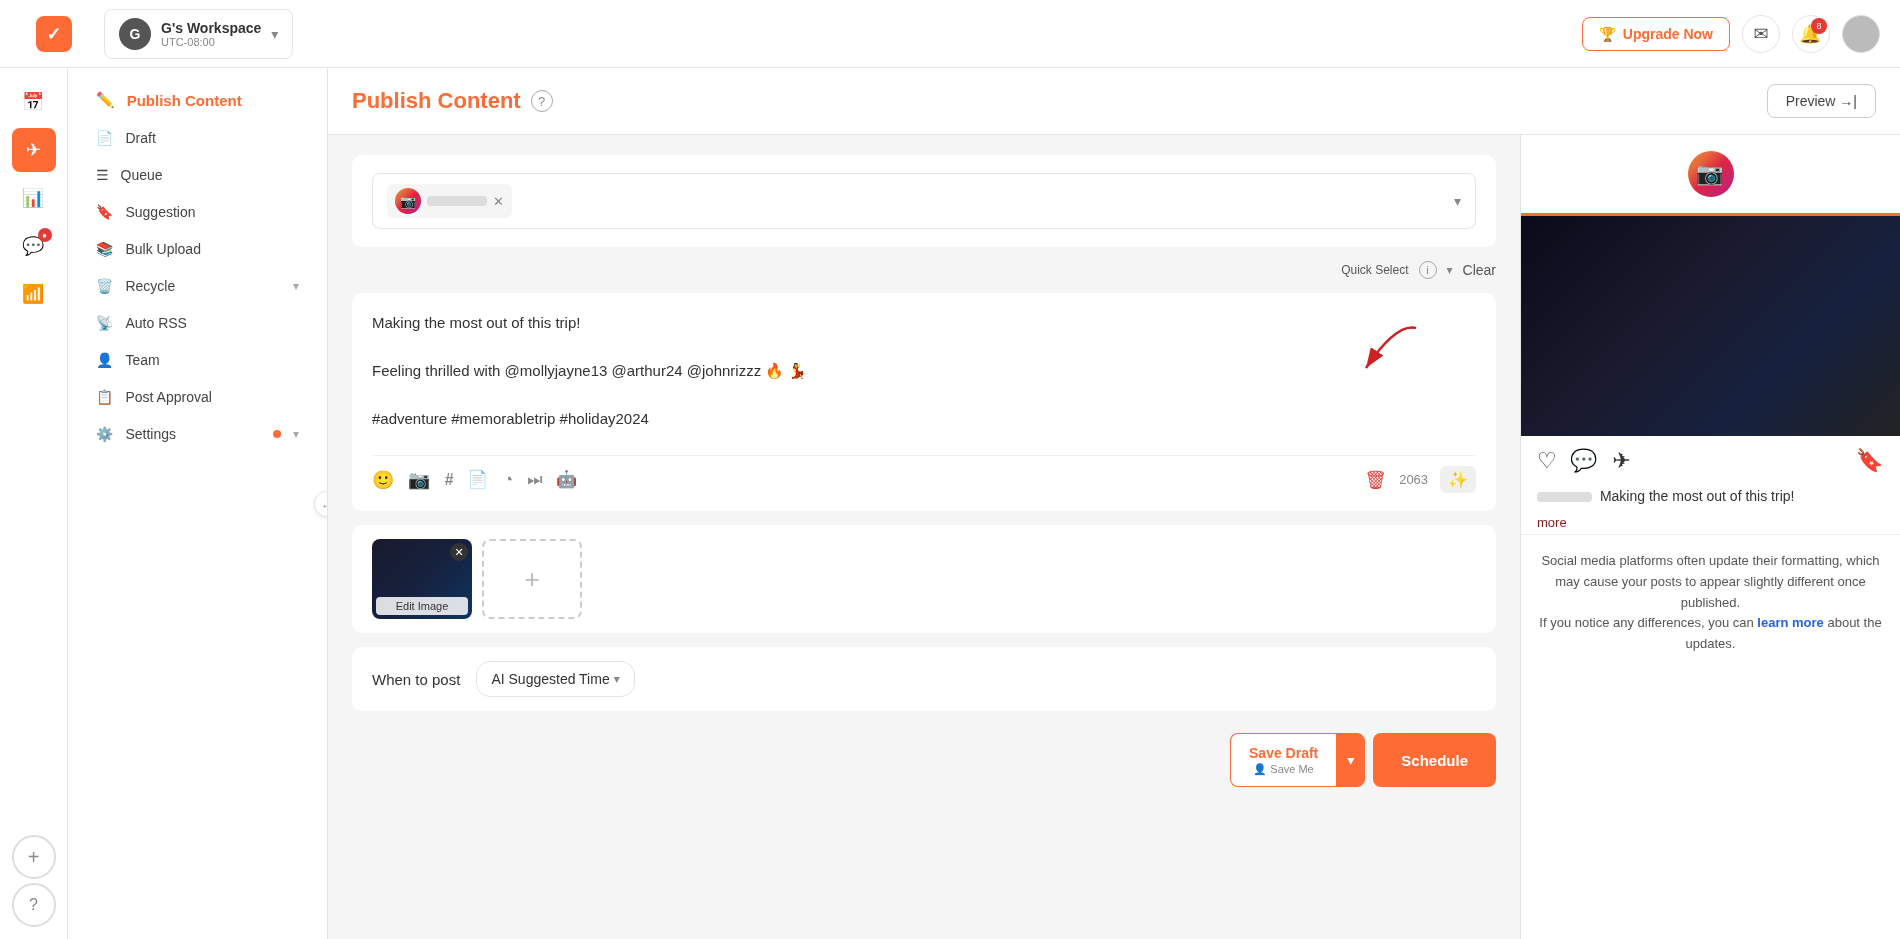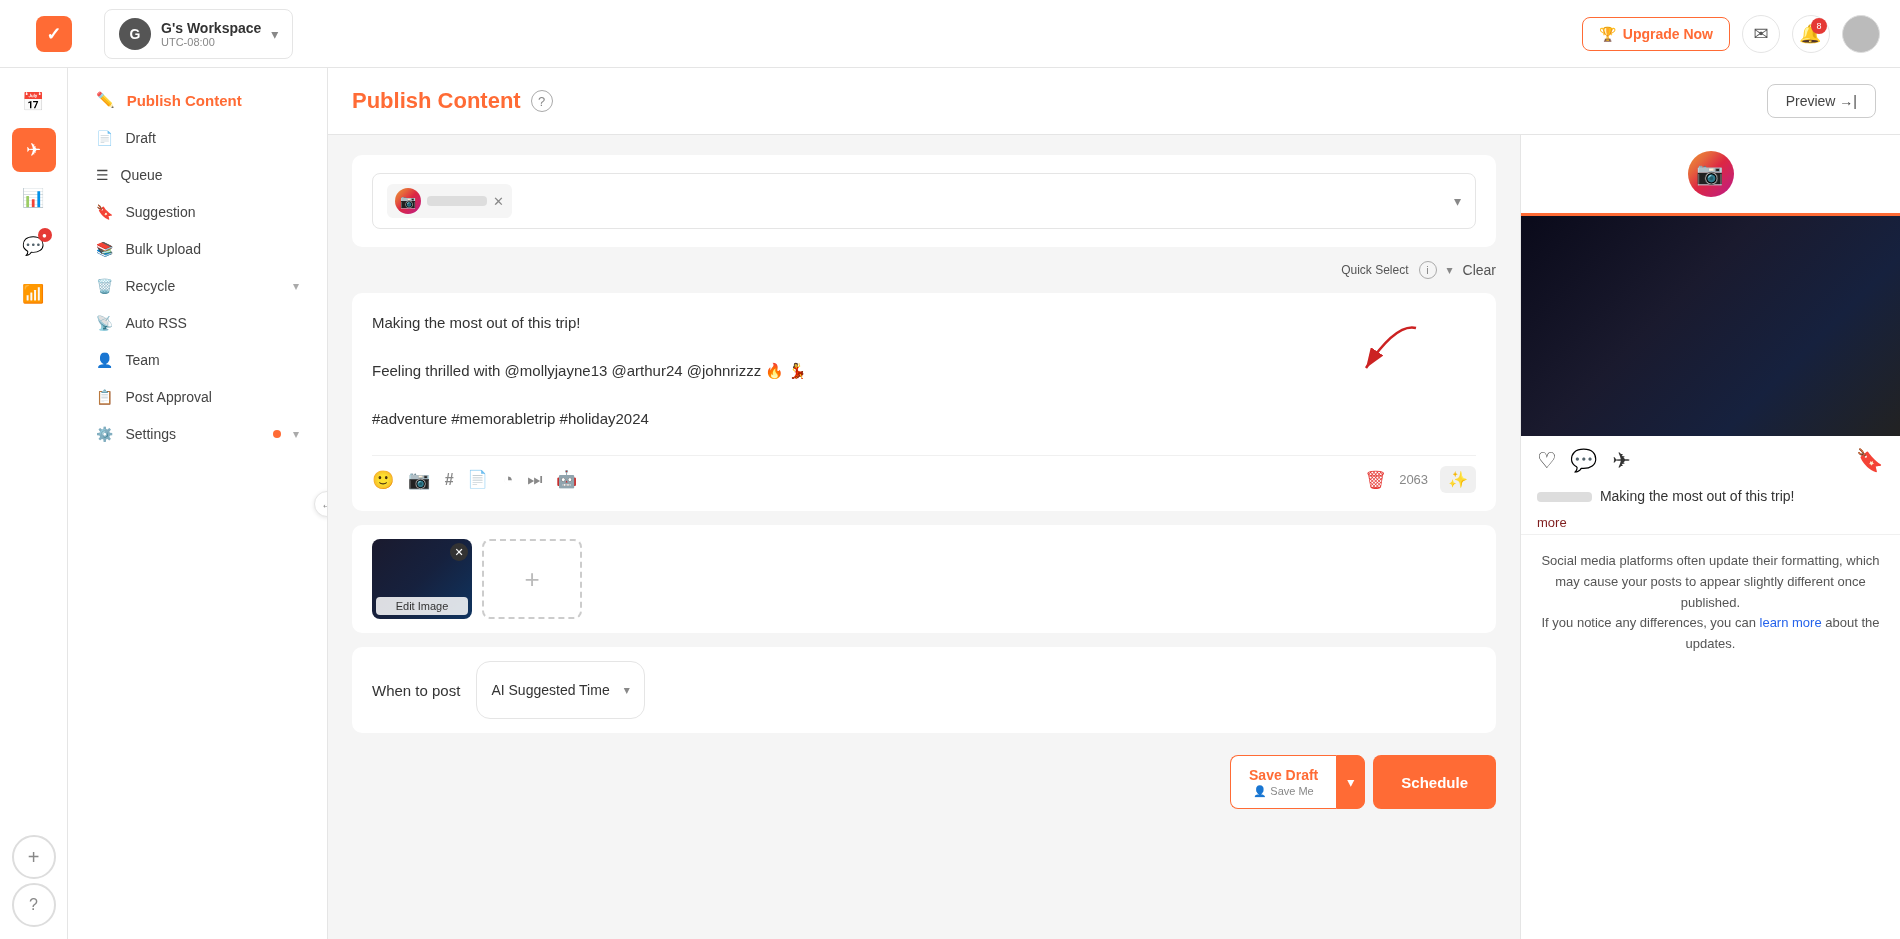--- a/index.html
+++ b/index.html
@@ -196,21 +196,21 @@
                 </div>
                 <div style="position:absolute;top:4px;right:4px;background:#333;color:white;border-radius:50%;width:18px;height:18px;display:flex;align-items:center;justify-content:center;font-size:11px;cursor:pointer;">✕</div>
               </div>
 
               <div style="width:100px;height:80px;border:2px dashed #ccc;border-radius:8px;display:flex;align-items:center;justify-content:center;cursor:pointer;font-size:26px;color:#bbb;">+</div>
             </div>
           </div>
 
           <div style="background:#fff;border-radius:10px;padding:14px 20px;display:flex;align-items:center;gap:16px;">
             <span style="font-size:15px;color:#333;font-weight:500;">When to post</span>
-            <div style="border:1.5px solid #e5e5e5;border-radius:14px;padding:20px 14px;font-size:14px;cursor:pointer;display:flex;align-items:center;gap:14px;color:#333;">
+            <div style="border:1.5px solid #e5e5e5;border-radius:14px;padding:9px 14px;font-size:14px;cursor:pointer;display:flex;align-items:center;gap:4px;color:#333;">
               <span>AI Suggested Time</span>
               <span style="font-size:12px;color:#888;">▾</span>
             </div>
           </div>
 
           <div style="display:flex;justify-content:flex-end;gap:0;padding:8px 0;">
             <button style="background:white;border:1.5px solid #ff6b35;color:#ff6b35;border-radius:8px 0 0 8px;padding:10px 18px;font-size:14px;font-weight:600;cursor:pointer;display:flex;flex-direction:column;align-items:center;line-height:1.3;border-right:none;text-align:center;">
               <span>Save Draft</span>
               <span style="font-size:11px;color:#888;font-weight:400;">👤 <span>Save Me</span></span>
             </button>
@@ -239,21 +239,21 @@
             <span style="display:inline-block;width:55px;height:10px;background:#ddd;border-radius:4px;vertical-align:middle;margin-right:4px;"></span>
             <span>Making the most out of this trip!</span>
           </div>
 
           <div style="padding:0 16px 4px;font-size:13px;color:#7f1d1d;cursor:pointer;">more</div>
 
 
           <div style="padding:16px;font-size:13px;color:#555;text-align:center;line-height:1.6;border-top:1px solid #f0f0f0;">
             <span>Social media platforms often update their formatting, which may cause your posts to appear slightly different once published.</span>
             <br>
-            If you notice any differences, you can <a style="color:#2563eb;text-decoration:none;font-weight:400;">learn more</a>
+            If you notice any differences, you can <a style="color:#2563eb;text-decoration:none;font-weight:700;">learn more</a>
             <span> about the updates.</span>
           </div>
         </div>
 
       </div>
     </div>
   </div>
 </div>
 
 </body></html>

